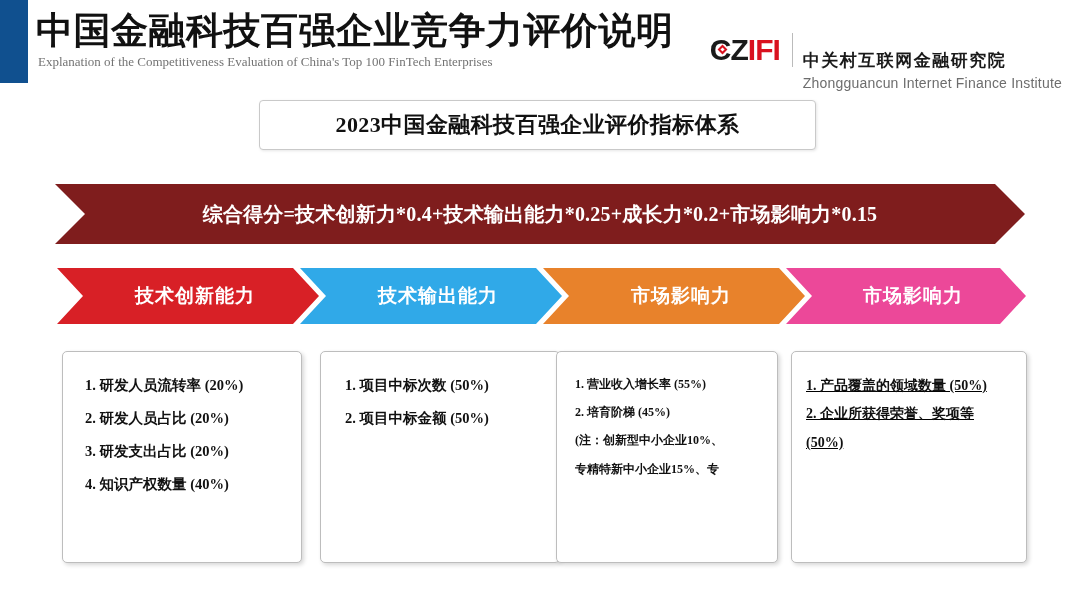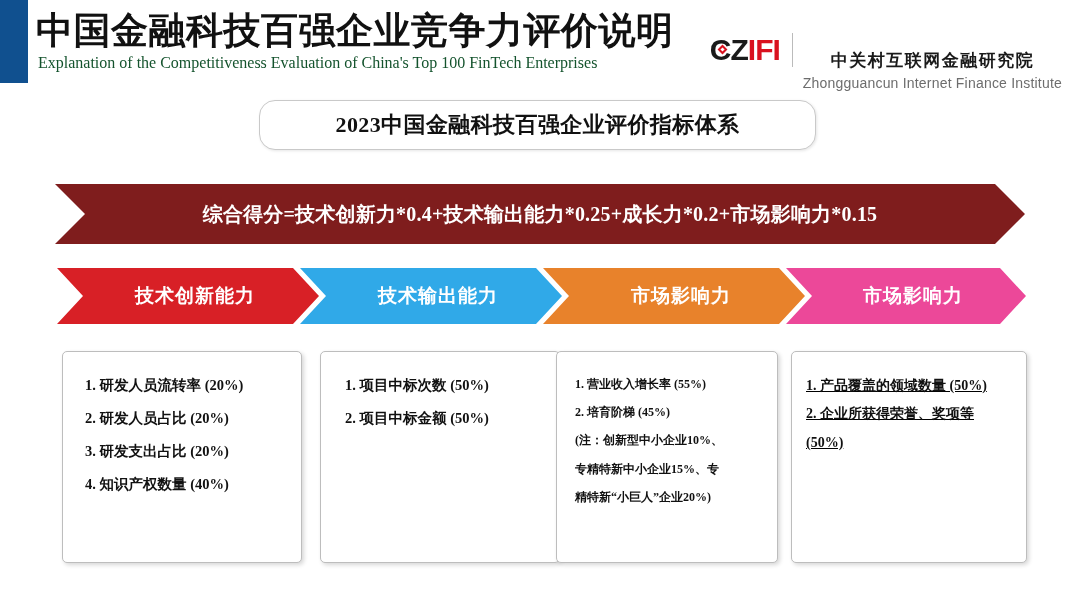--- a/index.html
+++ b/index.html
@@ -5,35 +5,35 @@
   * { margin:0; padding:0; box-sizing:border-box; }
   html, body {
     width:1080px; height:608px;
     background:#ffffff;
     font-family:"Liberation Sans", sans-serif;
     overflow:hidden;
   }
   .slide { position:relative; width:1080px; height:608px; background:#fff; }
 
   
-  .header { position:absolute; left:0; top:0; width:1080px; height:88px;text-align:center; }
+  .header { position:absolute; left:0; top:0; width:1080px; height:88px; }
   .accent-bar {
     position:absolute; left:0; top:0; width:28px; height:83px;
     background:#10508f;
   }
   .title-zh {
     position:absolute; left:36px; top:6px;
     font-family:"Liberation Serif", serif;
     font-weight:700; font-size:37px; letter-spacing:0.5px;
     color:#111; white-space:nowrap;
   }
   .title-en {
     position:absolute; left:38px; top:54px;
     font-family:"Liberation Serif", serif;
-    font-size:16px; color:#14532d; white-space:nowrap;
+    font-size:13px; color:#737373; white-space:nowrap;
   }
 
   
   .logo { position:absolute; right:18px; top:9px; display:flex; align-items:center; }
   .logo-mark {
     position:relative;
     font-family:"Liberation Sans", sans-serif;
     font-weight:900; font-size:30px; letter-spacing:-1px;
     line-height:1; display:flex; align-items:center;
   }
@@ -56,21 +56,21 @@
     margin-top:44px;
   }
   .logo-text-en {
     font-family:"Liberation Sans", sans-serif;
     font-size:14px; color:#6d6d6d; letter-spacing:0.2px; margin-top:3px;
   }
 
   
   .title-box {
     position:absolute; left:259px; top:100px; width:557px; height:50px;
-    border:1.4px solid #c9c9c9; border-radius:16px; background:#fff;
+    border:1.4px solid #c9c9c9; border-radius:4px; background:#fff;
     display:flex; align-items:center; justify-content:center;
     box-shadow:1px 1px 3px rgba(0,0,0,0.10);
   }
   .title-box-text {
     font-family:"Liberation Serif", serif;
     font-weight:700; font-size:22px; color:#111; letter-spacing:0.4px;
   }
 
   
   .formula-banner {
@@ -186,21 +186,20 @@
     <div class="card card-1">
       <div class="card-line">1. 项目中标次数 (50%)</div>
       <div class="card-line">2. 项目中标金额 (50%)</div>
     </div>
 
     <div class="card card-2">
       <div class="card-line">1. 营业收入增长率 (55%)</div>
       <div class="card-line">2. 培育阶梯 (45%)</div>
       <div class="card-line">(注：创新型中小企业10%、</div>
       <div class="card-line">专精特新中小企业15%、专</div>
-      <div class="card-line">精特新“小巨人”企业20%)</div>
     </div>
 
     <div class="card card-3">
       <div class="card-line">1. 产品覆盖的领域数量 (50%)</div>
       <div class="card-line">2. 企业所获得荣誉、奖项等</div>
       <div class="card-line">(50%)</div>
     </div>
 
   </div>
 

